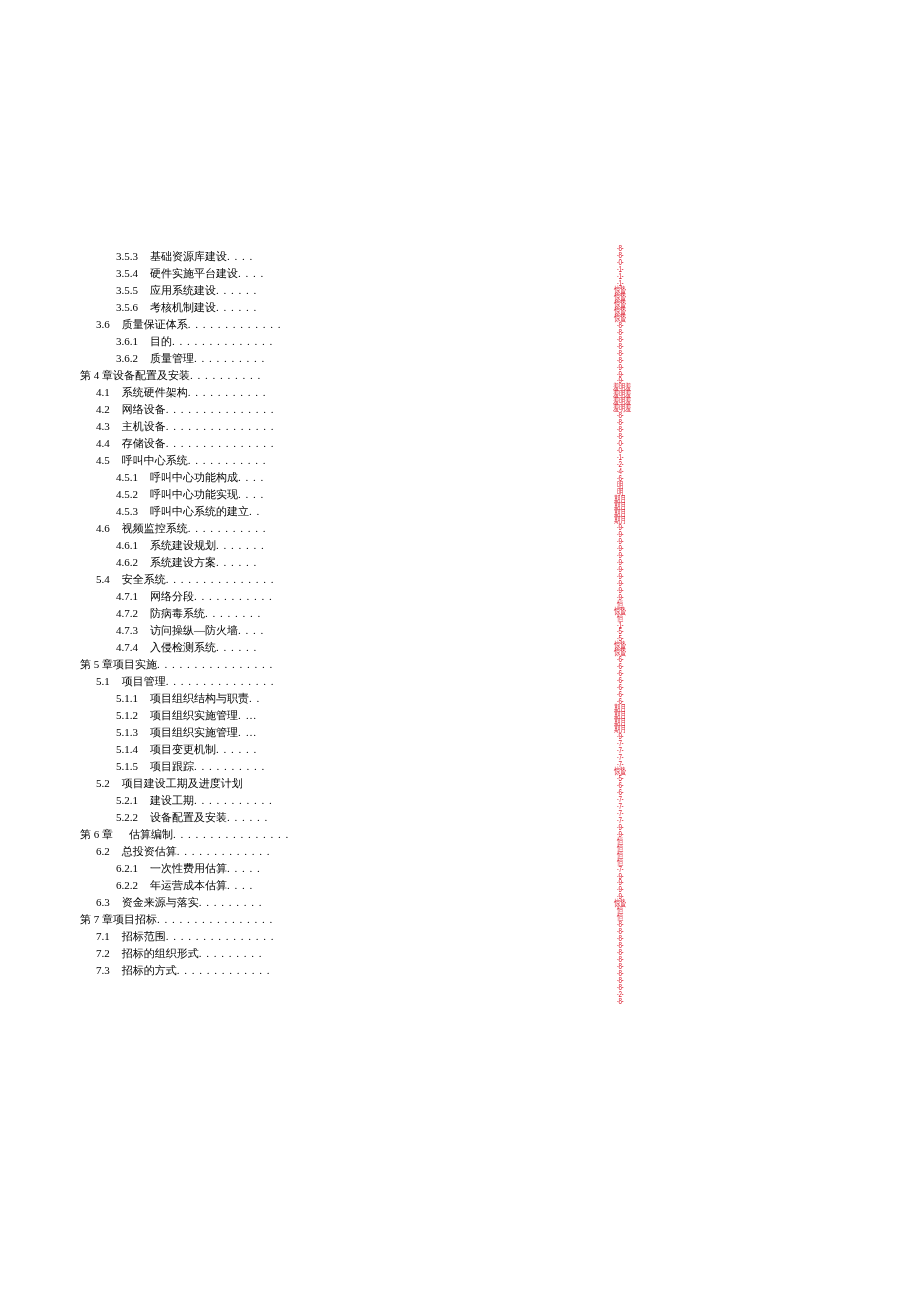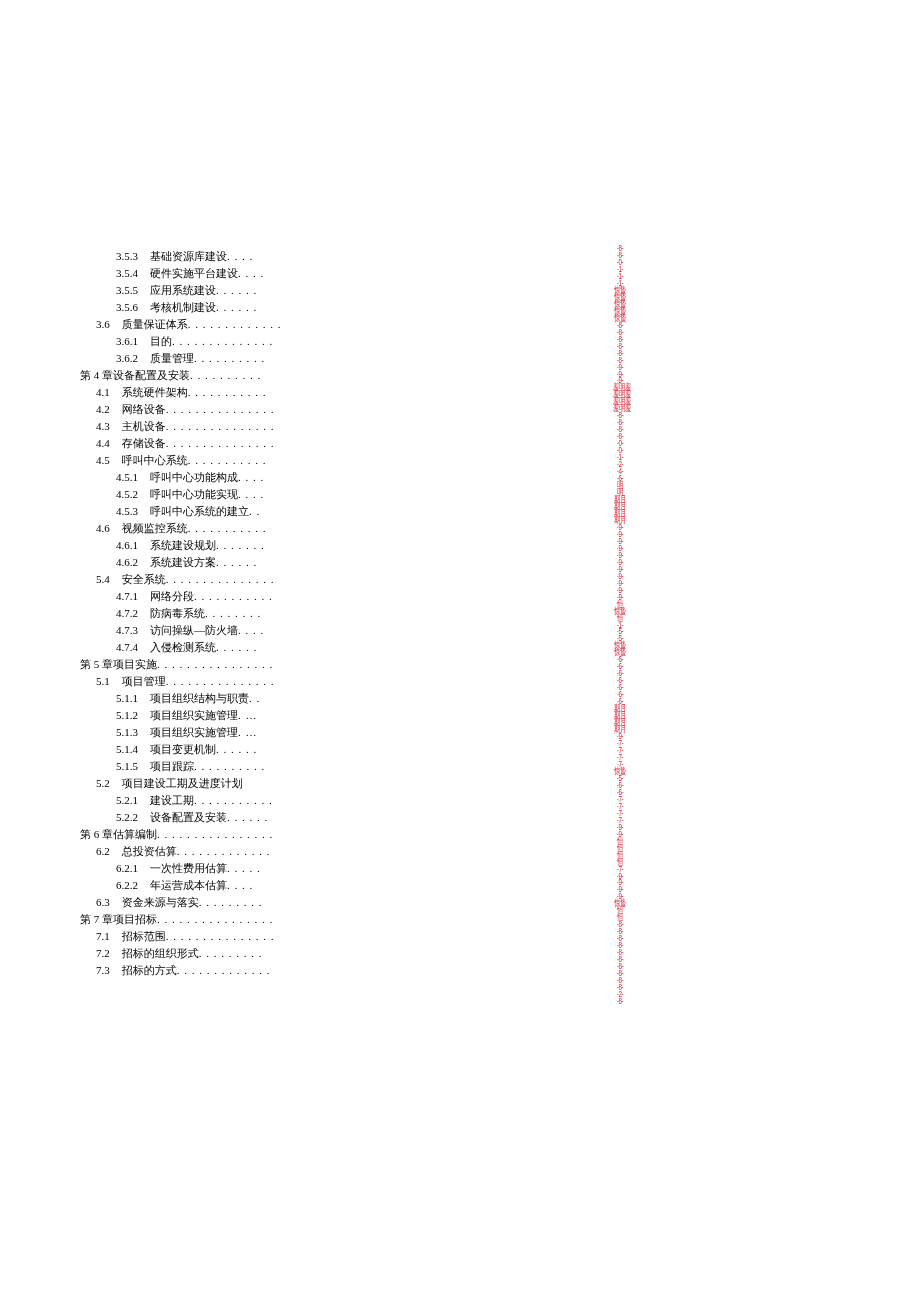--- a/index.html
+++ b/index.html
@@ -264,21 +264,21 @@
       <span class="dots">. . . . . . . . . . .</span>
     </div>
     <div class="toc-line level-2">
       <span class="indent"></span>
       <span class="num">5.2.2</span>
       <span class="title">设备配置及安装</span>
       <span class="dots"> . . . . . .</span>
     </div>
     <div class="toc-line level-0">
       <span class="indent"></span>
-      <span class="num" style="margin-right: 0px;">第 6 章</span>
+      <span class="num" style="margin-right: 16px;">第 6 章</span>
       <span class="title">估算编制</span>
       <span class="dots"> . . . . . . . . . . . . . . . .</span>
     </div>
     <div class="toc-line level-1">
       <span class="indent"></span>
       <span class="num">6.2</span>
       <span class="title">总投资估算</span>
       <span class="dots">. . . . . . . . . . . . .</span>
     </div>
     <div class="toc-line level-2">

